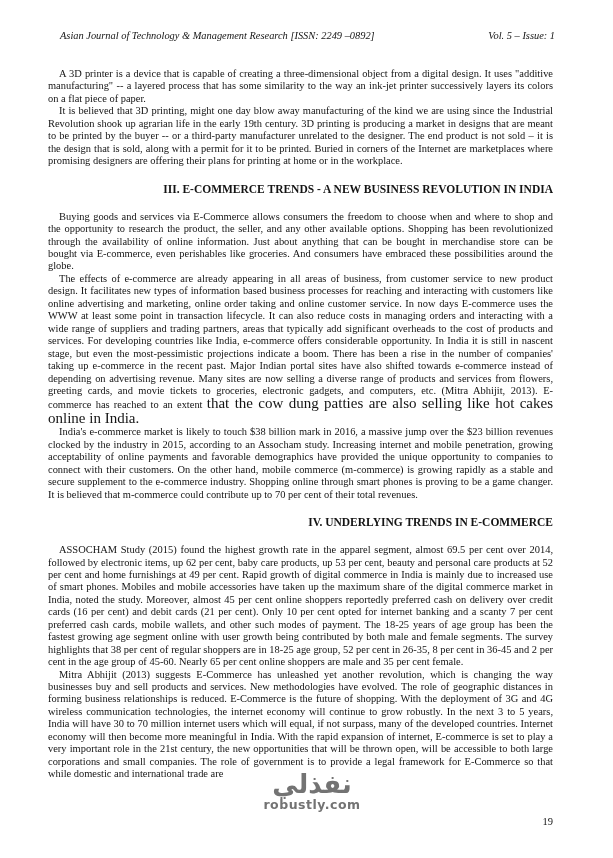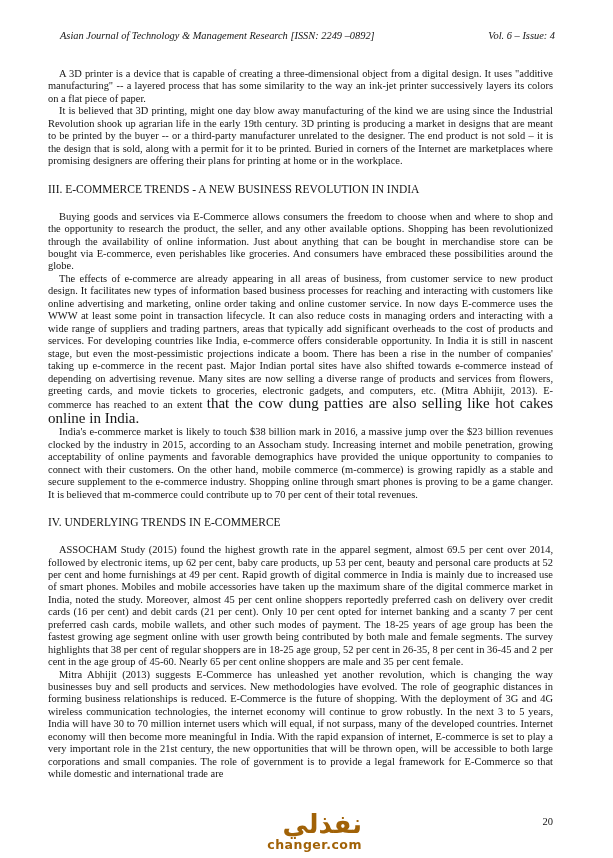--- a/index.html
+++ b/index.html
@@ -32,35 +32,35 @@
   }
   .para {
     font-size: 10.45px;
     line-height: 12.45px;
     text-align: justify;
     text-indent: 11px;
   }
   .heading {
     font-size: 11.5px;
     line-height: 13px;
-    font-weight: 400;
+    font-weight: 700;
     margin: 15px 0 15px 0;
     text-indent: 0;
-    text-align: left;
+    text-align: right;
   }
   .big {
     font-size: 15px;
   }
   .watermark {
     position: absolute;
     left: 262px;
-    top: 810px;
+    top: 770px;
     width: 100px;
-    text-align: right;
-    color: #a16207;
+    text-align: center;
+    color: #737373;
     user-select: none;
   }
   .wm-ar {
     font-size: 26px;
     font-weight: 700;
     line-height: 28px;
     font-family: "DejaVu Sans", sans-serif;
   }
   .wm-dom {
     font-size: 12.5px;
@@ -76,39 +76,39 @@
     font-size: 10.5px;
   }
 </style>
 </head>
 <body>
 
 <div class="page">
 
   <div class="header">
     <span>Asian Journal of Technology &amp; Management Research [ISSN: 2249 –0892]</span>
-    <span>Vol. 6 – Issue: 4</span>
+    <span>Vol. 5 – Issue: 1</span>
   </div>
 
   <div class="content">
     <p class="para">A 3D printer is a device that is capable of creating a three-dimensional object from a digital design. It uses "additive manufacturing" -- a layered process that has some similarity to the way an ink-jet printer successively layers its colors on a flat piece of paper.</p>
     <p class="para">It is believed that 3D printing, might one day blow away manufacturing of the kind we are using since the Industrial Revolution shook up agrarian life in the early 19th century. 3D printing is producing a market in designs that are meant to be printed by the buyer -- or a third-party manufacturer unrelated to the designer. The end product is not sold – it is the design that is sold, along with a permit for it to be printed. Buried in corners of the Internet are marketplaces where promising designers are offering their plans for printing at home or in the workplace.</p>
 
     <h3 class="heading">III. E-COMMERCE TRENDS - A NEW BUSINESS REVOLUTION IN INDIA</h3>
 
     <p class="para">Buying goods and services via E-Commerce allows consumers the freedom to choose when and where to shop and the opportunity to research the product, the seller, and any other available options. Shopping has been revolutionized through the availability of online information. Just about anything that can be bought in merchandise store can be bought via E-commerce, even perishables like groceries. And consumers have embraced these possibilities around the globe.</p>
     <p class="para"><span>The effects of e-commerce are already appearing in all areas of business, from customer service to new product design. It facilitates new types of information based business processes for reaching and interacting with customers like online advertising and marketing, online order taking and online customer service. In now days E-commerce uses the WWW at least some point in transaction lifecycle. It can also reduce costs in managing orders and interacting with a wide range of suppliers and trading partners, areas that typically add significant overheads to the cost of products and services. For developing countries like India, e-commerce offers considerable opportunity. In India it is still in nascent stage, but even the most-pessimistic projections indicate a boom. There has been a rise in the number of companies' taking up e-commerce in the recent past. Major Indian portal sites have also shifted towards e-commerce instead of depending on advertising revenue. Many sites are now selling a diverse range of products and services from flowers, greeting cards, and movie tickets to groceries, electronic gadgets, and computers, etc. (Mitra Abhijit, 2013). E-commerce has reached to an extent</span> <span class="big">that the cow dung patties are also selling like hot cakes online in India.</span></p>
     <p class="para">India's e-commerce market is likely to touch $38 billion mark in 2016, a massive jump over the $23 billion revenues clocked by the industry in 2015, according to an Assocham study. Increasing internet and mobile penetration, growing acceptability of online payments and favorable demographics have provided the unique opportunity to companies to connect with their customers. On the other hand, mobile commerce (m-commerce) is growing rapidly as a stable and secure supplement to the e-commerce industry. Shopping online through smart phones is proving to be a game changer. It is believed that m-commerce could contribute up to 70 per cent of their total revenues.</p>
 
     <h3 class="heading">IV. UNDERLYING TRENDS IN E-COMMERCE</h3>
 
     <p class="para">ASSOCHAM Study (2015) found the highest growth rate in the apparel segment, almost 69.5 per cent over 2014, followed by electronic items, up 62 per cent, baby care products, up 53 per cent, beauty and personal care products at 52 per cent and home furnishings at 49 per cent. Rapid growth of digital commerce in India is mainly due to increased use of smart phones. Mobiles and mobile accessories have taken up the maximum share of the digital commerce market in India, noted the study. Moreover, almost 45 per cent online shoppers reportedly preferred cash on delivery over credit cards (16 per cent) and debit cards (21 per cent). Only 10 per cent opted for internet banking and a scanty 7 per cent preferred cash cards, mobile wallets, and other such modes of payment. The 18-25 years of age group has been the fastest growing age segment online with user growth being contributed by both male and female segments. The survey highlights that 38 per cent of regular shoppers are in 18-25 age group, 52 per cent in 26-35, 8 per cent in 36-45 and 2 per cent in the age group of 45-60. Nearly 65 per cent online shoppers are male and 35 per cent female.</p>
     <p class="para">Mitra Abhijit (2013) suggests E-Commerce has unleashed yet another revolution, which is changing the way businesses buy and sell products and services. New methodologies have evolved. The role of geographic distances in forming business relationships is reduced. E-Commerce is the future of shopping. With the deployment of 3G and 4G wireless communication technologies, the internet economy will continue to grow robustly. In the next 3 to 5 years, India will have 30 to 70 million internet users which will equal, if not surpass, many of the developed countries. Internet economy will then become more meaningful in India. With the rapid expansion of internet, E-commerce is set to play a very important role in the 21st century, the new opportunities that will be thrown open, will be accessible to both large corporations and small companies. The role of government is to provide a legal framework for E-Commerce so that while domestic and international trade are</p>
   </div>
 
   <div class="watermark">
     <div class="wm-ar">نفذلي</div>
-    <div class="wm-dom">changer.com</div>
+    <div class="wm-dom">robustly.com</div>
   </div>
 
-  <div class="pagenum">20</div>
+  <div class="pagenum">19</div>
 
 </div>
 
 </body></html>

